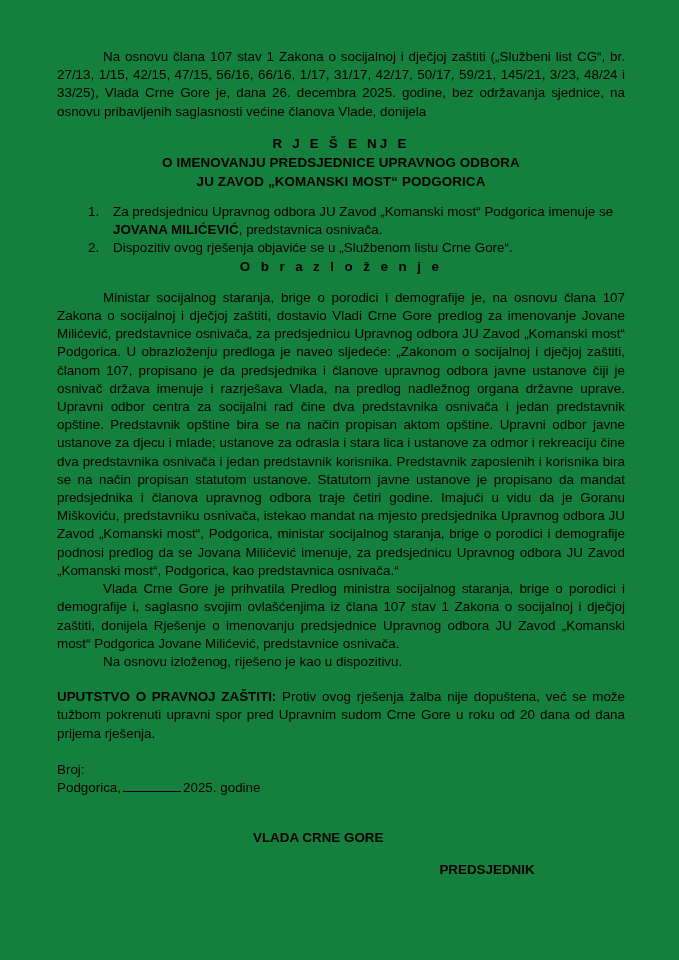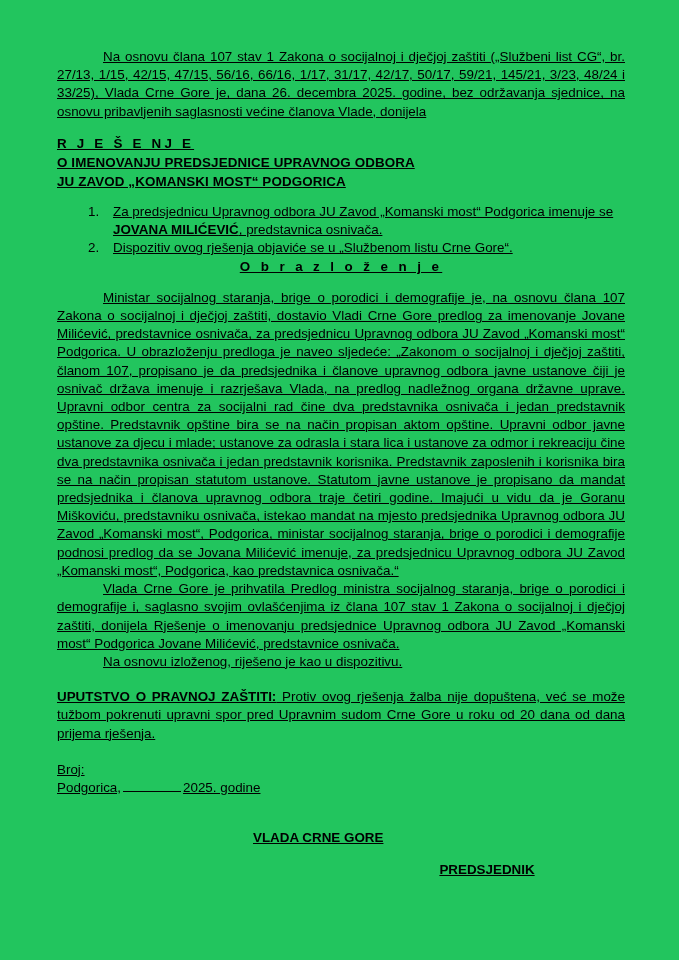--- a/index.html
+++ b/index.html
@@ -11,43 +11,42 @@
     width: 679px;
     height: 960px;
     font-family: "Liberation Sans", sans-serif;
     color: #000000;
     overflow: hidden;
   }
   .page {
     position: relative;
     width: 679px;
     height: 960px;
-    background: #22c55e;
+    background: #15803d;
     box-sizing: border-box;
     padding: 48px 54px 13px 57px;
-    text-decoration: underline;
   }
   .doc-body {
     width: 568px;
     font-size: 13.4px;
     line-height: 18.2px;
   }
   p {
     margin: 0;
   }
   .just {
     text-align: justify;
     text-justify: inter-word;
   }
   .intro {
     text-indent: 46px;
     margin-bottom: 14px;
   }
   .title-block {
-    text-align: left;
+    text-align: center;
     font-weight: bold;
     line-height: 18.4px;
     margin-bottom: 5px;
   }
   .title-main {
     letter-spacing: 3.2px;
     margin-bottom: 1px;
   }
   .title-sub1 { letter-spacing: 0.1px; }
   .title-sub2 { letter-spacing: 0.1px; }

